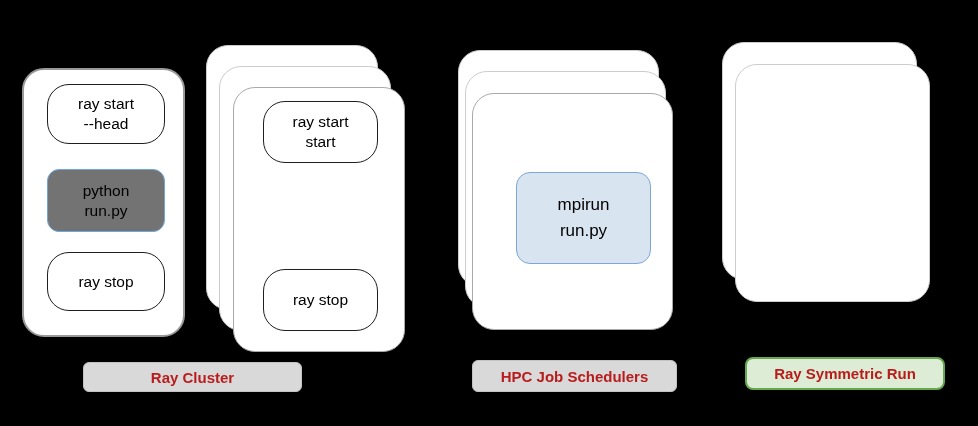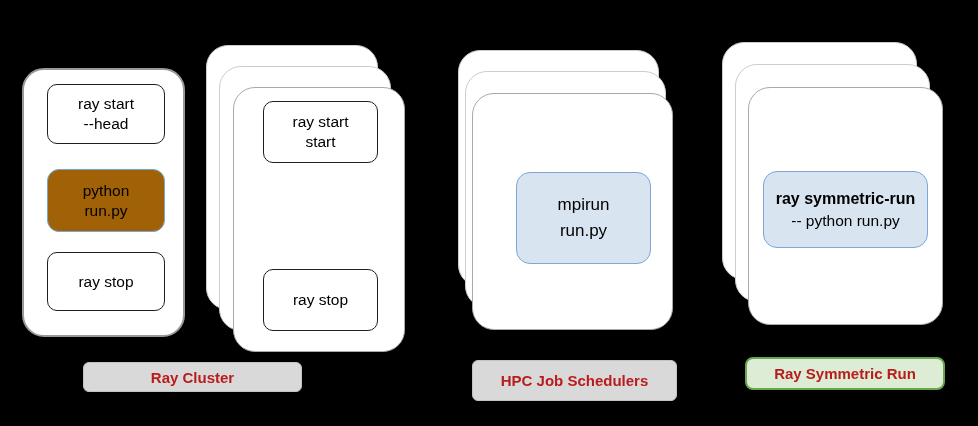--- a/index.html
+++ b/index.html
@@ -27,32 +27,32 @@
   .card.single { border: 2px solid #999999; }
   .card.layer  { border: 1.5px solid #cdcdcd; }
   .card.front  { border: 1.5px solid #a9a9a9; }
 
   
   .cmd {
     position: absolute;
     box-sizing: border-box;
     background: #ffffff;
     border: 1.5px solid #1f1f1f;
-    border-radius: 10px;
+    border-radius: 22px;
     display: flex;
     flex-direction: column;
     align-items: center;
     justify-content: center;
     text-align: center;
     color: #000000;
     font-size: 15.5px;
     line-height: 20px;
   }
   .cmd.blue {
-    background: #a16207;
+    background: #737373;
     border: 1.5px solid #6fa8dc;
     border-radius: 12px;
   }
   .cmd.blue-soft {
     background: #d9e4f1;
     border: 1.5px solid #7ea6d8;
     border-radius: 14px;
   }
   .cmd.big { font-size: 17px; line-height: 26px; }
   .cmd .bold-line { font-weight: bold; font-size: 16px; line-height: 22px; }
@@ -117,32 +117,26 @@
       <div class="card layer" style="left:0px; top:0px; width:201px; height:237px;"></div>
       <div class="card layer" style="left:7px; top:21px; width:201px; height:237px;"></div>
       <div class="card front" style="left:14px; top:43px; width:201px; height:237px;">
         <div class="cmd blue-soft big" style="left:43px; top:78px; width:135px; height:92px;">
           <span>mpirun</span>
           <span>run.py</span>
         </div>
       </div>
     </div>
 
-    <div class="tag gray" style="left:472px; top:360px; width:205px; height:41px;">HPC Job Schedulers</div>
+    <div class="tag gray" style="left:472px; top:360px; width:205px; height:32px;">HPC Job Schedulers</div>
   </div>
 
   <div>
 
     <div class="abs" style="left:722px; top:42px; width:222px; height:284px;">
       <div class="card layer" style="left:0px; top:0px; width:195px; height:238px;"></div>
       <div class="card layer" style="left:13px; top:22px; width:195px; height:238px;"></div>
-      <div class="card front" style="left:26px; top:45px; width:195px; height:238px;">
-        <div class="cmd blue-soft" style="left:14px; top:83px; width:165px; height:77px;">
-          <span class="bold-line">ray symmetric-run</span>
-          <span class="sub-line">-- python run.py</span>
-        </div>
-      </div>
     </div>
 
     <div class="tag green" style="left:745px; top:357px; width:200px; height:33px;">Ray Symmetric Run</div>
   </div>
 
 </div>
 
 </body></html>

